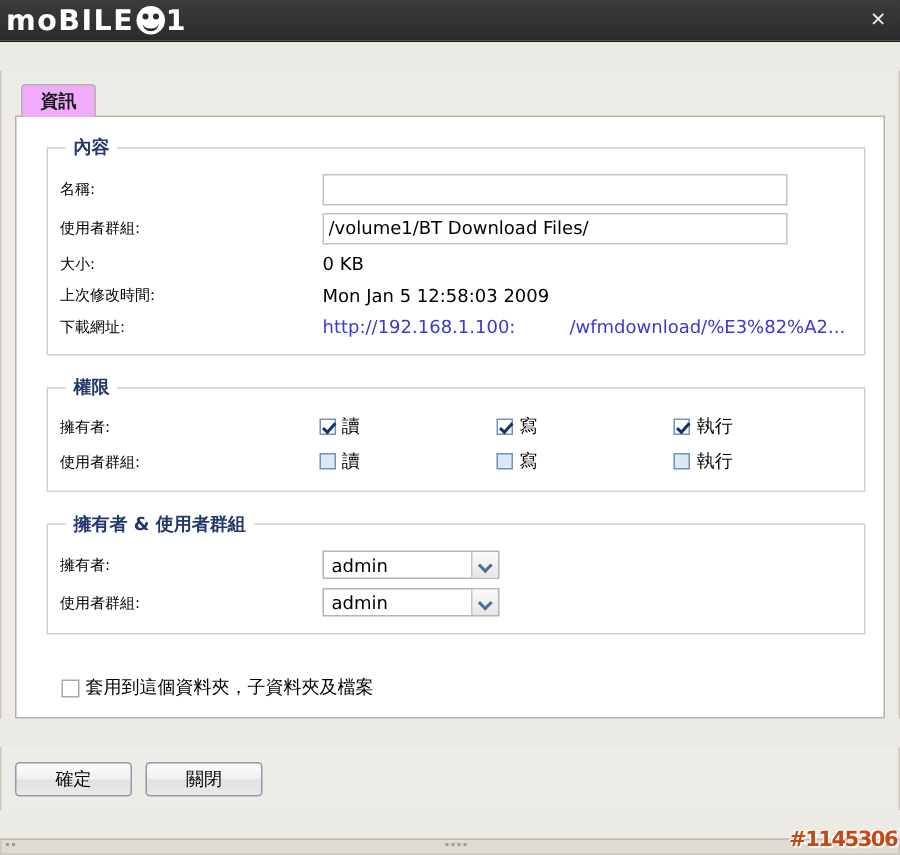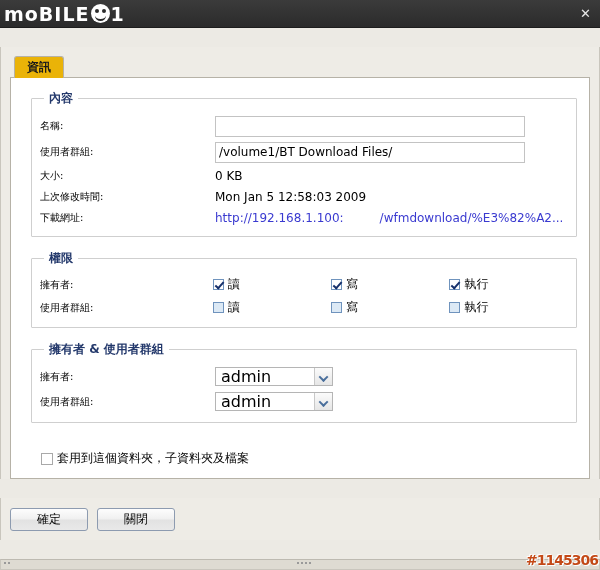--- a/index.html
+++ b/index.html
@@ -122,21 +122,21 @@
     align-items: flex-end;
     margin-left: 4px;
     position: relative;
     z-index: 2;
   }
   .tab {
     height: 22px;
     min-width: 44px;
     padding: 0 12px;
     box-sizing: border-box;
-    background: #eab308;
+    background: #f0abfc;
     border: 1px solid #b6b2a7;
     border-bottom: none;
     border-radius: 3px 3px 0 0;
     font-size: 12px;
     font-weight: bold;
     color: #1a1a1a;
     display: flex;
     align-items: center;
     justify-content: center;
     cursor: pointer;
@@ -260,21 +260,21 @@
 
   
   .selectbox {
     width: 118px;
     height: 19px;
     box-sizing: border-box;
     border: 1px solid #b5b5b5;
     background: #ffffff;
     display: inline-flex;
     align-items: center;
-    font-size: 16px;
+    font-size: 12px;
     color: #000;
     cursor: pointer;
     position: relative;
   }
   .selectbox .seltext {
     padding-left: 5px;
     flex: 1 1 auto;
     overflow: hidden;
     white-space: nowrap;
   }

